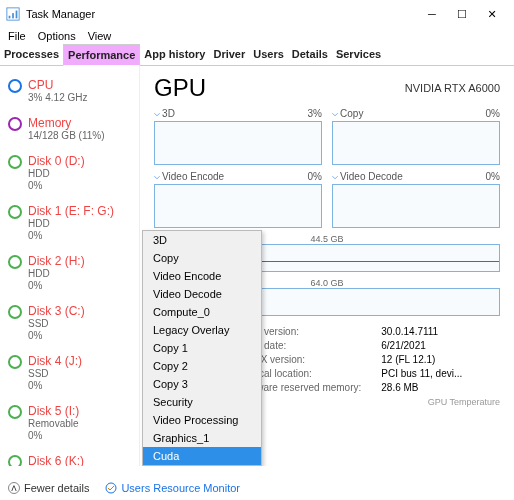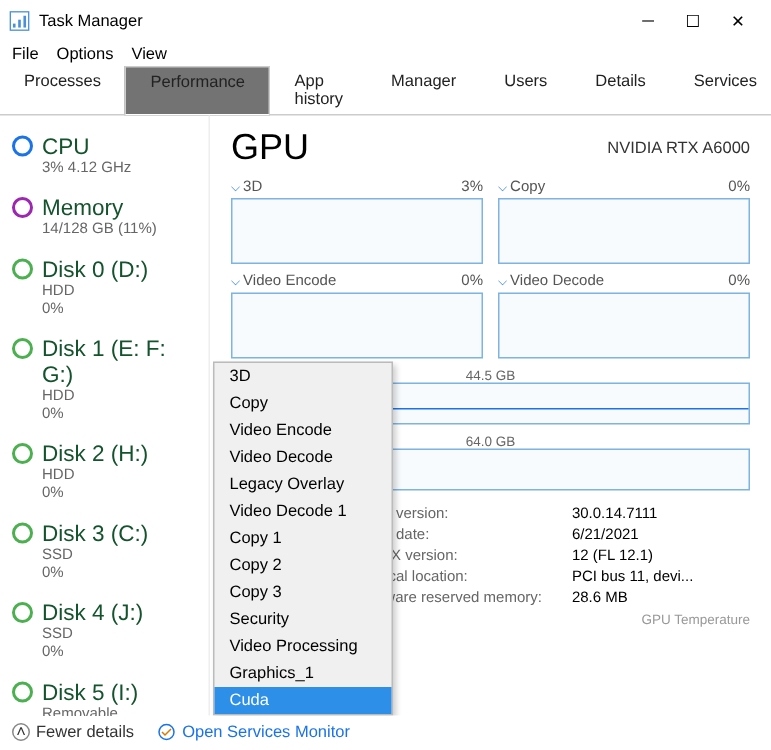--- a/index.html
+++ b/index.html
@@ -5,32 +5,32 @@
 * { margin: 0; padding: 0; box-sizing: border-box; font-family: 'Segoe UI', Tahoma, sans-serif; }
 body { width: 514px; height: 500px; background: #fff; font-size: 11px; color: #000; overflow: hidden; }
 .titlebar { display: flex; align-items: center; height: 28px; padding: 0 6px; }
 .titlebar-icon { width: 14px; height: 14px; margin-right: 6px; }
 .titlebar-title { flex: 1; font-size: 11px; }
 .win-controls { display: flex; gap: 18px; padding-right: 10px; }
 .win-ctrl { width: 12px; height: 12px; display: flex; align-items: center; justify-content: center; cursor: pointer; }
 .menubar { display: flex; gap: 12px; padding: 2px 8px; font-size: 11px; }
 .menubar span { cursor: pointer; }
 .tabs { display: flex; border-bottom: 1px solid #ccc; font-size: 11px; }
-.tab { padding: 4px 16px; cursor: pointer; color: #222; }
-.tab.active { background: #737373; border: 1px solid #ccc; border-bottom: 1px solid #fff; margin-bottom: -1px; }
+.tab { padding: 4px 4px; cursor: pointer; color: #222; font-weight: bold; }
+.tab.active { background: #f0abfc; border: 1px solid #ccc; border-bottom: 1px solid #fff; margin-bottom: -1px; }
 .content { display: flex; height: calc(100% - 100px); }
 .sidebar { width: 140px; overflow-y: auto; padding: 6px 0; border-right: 1px solid #eee; position: relative; }
 .sidebar::-webkit-scrollbar { width: 14px; }
 .sidebar::-webkit-scrollbar-thumb { background: #c0c0c0; }
 .sb-item { display: flex; align-items: flex-start; padding: 6px 8px; cursor: pointer; gap: 6px; }
 .sb-circle { width: 14px; height: 14px; border-radius: 50%; border: 2px solid #1a73e8; flex-shrink: 0; margin-top: 1px; }
 .sb-circle.mem { border-color: #9c27b0; }
 .sb-circle.disk { border-color: #4caf50; }
 .sb-text { display: flex; flex-direction: column; }
-.sb-title { font-size: 15px; color: #14532d; }
+.sb-title { font-size: 12px; color: #ef4444; }
 .sb-sub { font-size: 10px; color: #666; line-height: 1.2; }
 .main { flex: 1; padding: 8px 14px; position: relative; overflow: hidden; }
 .main-header { display: flex; justify-content: space-between; align-items: center; margin-bottom: 6px; }
 .main-title { font-size: 24px; font-weight: 300; }
 .main-sub { font-size: 11px; color: #333; }
 .graph-row { display: flex; gap: 10px; margin-bottom: 6px; }
 .graph-box { flex: 1; }
 .graph-label-row { display: flex; justify-content: space-between; font-size: 10px; color: #555; margin-bottom: 2px; align-items: center; }
 .graph-label-left { display: flex; align-items: center; gap: 2px; }
 .chev { font-size: 8px; color: #1a73e8; }
@@ -74,21 +74,21 @@
 <div class="menubar">
   <span>File</span>
   <span>Options</span>
   <span>View</span>
 </div>
 
 <div class="tabs">
   <div class="tab">Processes</div>
   <div class="tab active">Performance</div>
   <div class="tab">App history</div>
-  <div class="tab">Manager</div>
+  <div class="tab">Driver</div>
   <div class="tab">Users</div>
   <div class="tab">Details</div>
   <div class="tab">Services</div>
 </div>
 
 <div class="content">
   <div class="sidebar" id="sidebar">
       <div class="sb-item">
         <div class="sb-circle "></div>
         <div class="sb-text">
@@ -248,22 +248,22 @@
     </div>
 
     <div style="font-size:9px;color:#999;text-align:right;margin-top:4px;">GPU Temperature</div>
     <div class="temp">36 °C</div>
 
     <div class="dropdown" id="dropdown">
         <div class="dd-item">3D</div>
         <div class="dd-item">Copy</div>
         <div class="dd-item">Video Encode</div>
         <div class="dd-item">Video Decode</div>
+        <div class="dd-item">Compute_0</div>
         <div class="dd-item">Legacy Overlay</div>
-        <div class="dd-item">Video Decode 1</div>
         <div class="dd-item">Copy 1</div>
         <div class="dd-item">Copy 2</div>
         <div class="dd-item">Copy 3</div>
         <div class="dd-item">Security</div>
         <div class="dd-item">Video Processing</div>
         <div class="dd-item">Graphics_1</div>
         <div class="dd-item selected">Cuda</div>
       </div>
   </div>
 </div>
@@ -271,15 +271,15 @@
 <div class="footer">
   <span class="fewer">
     <span class="circ-icon">˄</span>
     <span>Fewer details</span>
   </span>
   <span class="footer-link">
     <svg width="12" height="12" viewBox="0 0 12 12">
         <circle cx="6" cy="6" r="5" fill="none" stroke="#1a73e8"></circle>
         <path d="M3 6 L5 8 L9 4" fill="none" stroke="#d97a00"></path>
       </svg>
-    <span>Open Services Monitor</span>
+    <span>Users Resource Monitor</span>
   </span>
 </div>
 
 </body></html>

